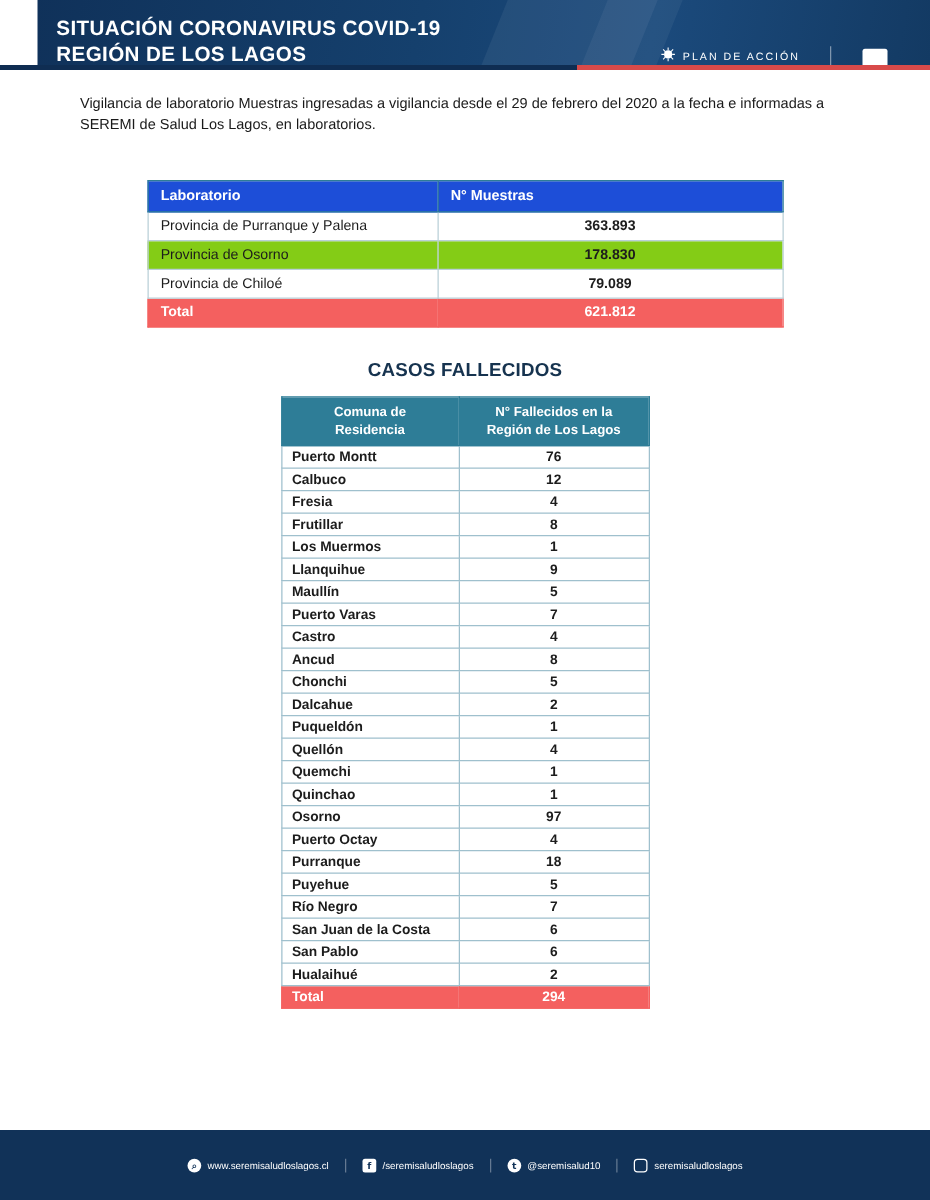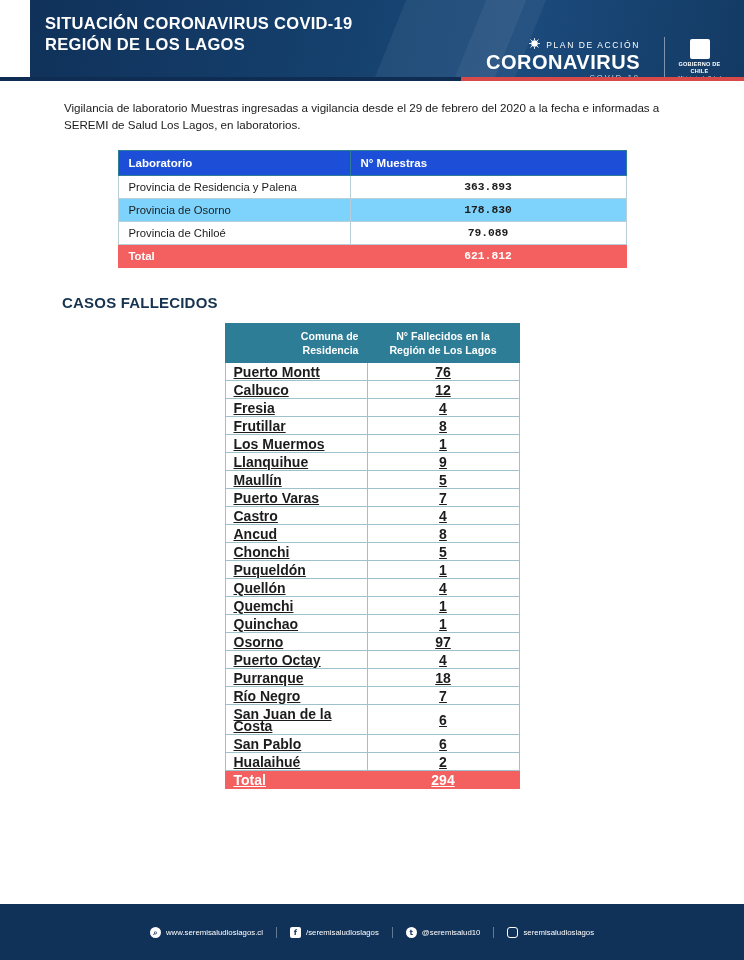--- a/index.html
+++ b/index.html
@@ -9,21 +9,21 @@
     height: 960px;
     background: #ffffff;
     font-family: "Liberation Sans", sans-serif;
     position: relative;
     overflow: hidden;
   }
 
   
   .header {
     position: relative;
-    height: 77px;
+    height: 52px;
     background: #133a63;
     background: linear-gradient(100deg, #0f3058 0%, #15406d 45%, #1b4a7c 70%, #133a63 100%);
     overflow: hidden;
   }
   .header::before {
     content: "";
     position: absolute;
     left: 0; top: 0; bottom: 0;
     width: 30px;
     background: #ffffff;
@@ -121,21 +121,21 @@
   }
 
   
   .page-body {
     padding: 18px 62px 0 62px;
   }
   .intro {
     font-size: 11.6px;
     color: #1a1a1a;
     line-height: 17px;
-    margin: 0 0 17px 2px;
+    margin: 0 0 36px 2px;
   }
 
   
   table { border-collapse: collapse; }
   .tbl-lab {
     width: 508px;
     margin: 0 auto;
     table-layout: fixed;
   }
   .tbl-lab th {
@@ -147,33 +147,34 @@
     text-align: left;
     border: 1px solid #2e7d97;
   }
   .tbl-lab th.num { text-align: left; }
   .tbl-lab td {
     font-size: 11.3px;
     color: #1c1c1c;
     padding: 5px 10px;
     border: 1px solid #b9cfd8;
   }
-  .tbl-lab td.num { text-align: center; font-weight: bold; font-family: Liberation Mono, monospace; }
-  .tbl-lab tr.alt td { background: #7dd3fc; }
+  .tbl-lab td.num { text-align: center; font-weight: bold; }
+  .tbl-lab tr.alt td { background: #84cc16; }
   .tbl-lab tr.total td {
     background: #f4605f;
     color: #ffffff;
     font-weight: bold;
     border: 1px solid #f4605f;
   }
   .tbl-lab col.c1 { width: 232px; }
   .tbl-lab col.c2 { width: 276px; }
 
   
   .sec-title {
+    text-align: center;
     font-size: 15px;
     font-weight: bold;
     color: #16334f;
     margin: 26px 0 12px 0;
     letter-spacing: .2px;
   }
 
   
   .tbl-fall {
     width: 294px;
@@ -181,34 +182,33 @@
     table-layout: fixed;
   }
   .tbl-fall col.c1 { width: 142px; }
   .tbl-fall col.c2 { width: 152px; }
   .tbl-fall th {
     background: #2e7d97;
     color: #ffffff;
     font-size: 10.6px;
     font-weight: bold;
     padding: 5px 8px;
-    text-align: right;
+    text-align: center;
     vertical-align: top;
     border: 1px solid #2e7d97;
     line-height: 14px;
   }
   .tbl-fall th.num { text-align: center; }
   .tbl-fall td {
-    font-size: 14px;
+    font-size: 11px;
     font-weight: bold;
     color: #1c1c1c;
     padding: 2.5px 8px;
     border: 1px solid #9fc0cd;
     line-height: 12px;
-    text-decoration: underline;
   }
   .tbl-fall td.num { text-align: center; }
   .tbl-fall tr.total td {
     background: #f4605f;
     color: #ffffff;
     font-weight: bold;
     border: 1px solid #f4605f;
   }
 
   
@@ -303,21 +303,21 @@
         <col class="c2">
       </colgroup>
     <thead>
       <tr>
         <th>Laboratorio</th>
         <th class="num">N° Muestras</th>
       </tr>
     </thead>
     <tbody>
       <tr>
-        <td>Provincia de Residencia y Palena</td>
+        <td>Provincia de Purranque y Palena</td>
         <td class="num">363.893</td>
       </tr>
       <tr class="alt">
         <td>Provincia de Osorno</td>
         <td class="num">178.830</td>
       </tr>
       <tr>
         <td>Provincia de Chiloé</td>
         <td class="num">79.089</td>
       </tr>
@@ -386,20 +386,24 @@
         </tr>
       <tr>
           <td>Ancud</td>
           <td class="num">8</td>
         </tr>
       <tr>
           <td>Chonchi</td>
           <td class="num">5</td>
         </tr>
       <tr>
+          <td>Dalcahue</td>
+          <td class="num">2</td>
+        </tr>
+      <tr>
           <td>Puqueldón</td>
           <td class="num">1</td>
         </tr>
       <tr>
           <td>Quellón</td>
           <td class="num">4</td>
         </tr>
       <tr>
           <td>Quemchi</td>
           <td class="num">1</td>
@@ -412,20 +416,24 @@
           <td>Osorno</td>
           <td class="num">97</td>
         </tr>
       <tr>
           <td>Puerto Octay</td>
           <td class="num">4</td>
         </tr>
       <tr>
           <td>Purranque</td>
           <td class="num">18</td>
+        </tr>
+      <tr>
+          <td>Puyehue</td>
+          <td class="num">5</td>
         </tr>
       <tr>
           <td>Río Negro</td>
           <td class="num">7</td>
         </tr>
       <tr>
           <td>San Juan de la Costa</td>
           <td class="num">6</td>
         </tr>
       <tr>

